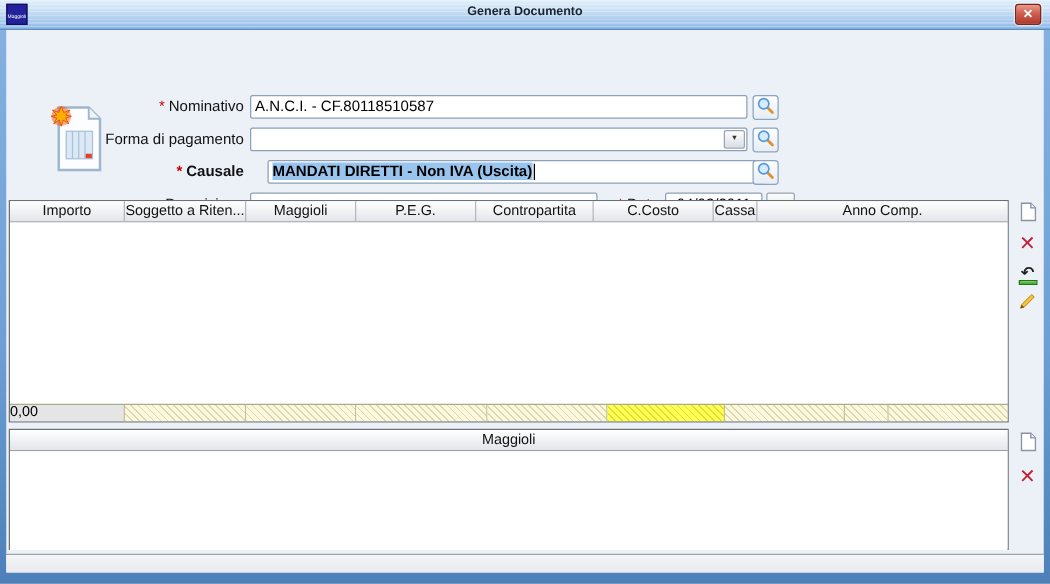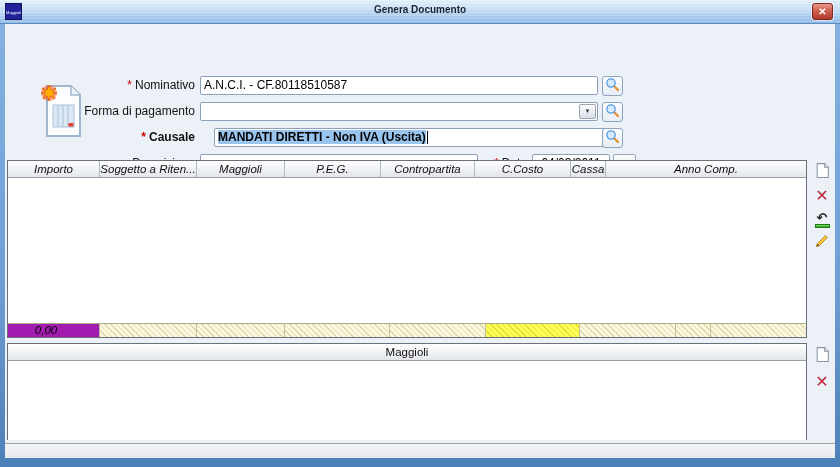--- a/index.html
+++ b/index.html
@@ -88,33 +88,33 @@
     font-size:6px; color:#333; display:flex; align-items:center; justify-content:center; cursor:pointer;
   }
   .drop-btn {
     position:absolute; width:23px; height:19px;
     border:1px solid #9aa4b2; border-radius:2px;
     background:linear-gradient(180deg,#fdfdfd,#d9dee5);
     font-size:7px; color:#333; display:flex; align-items:center; justify-content:center; cursor:pointer; padding:0;
   }
 
   
-  .grid { position:absolute; left:2px; top:136px; width:800px; border:1px solid #6a707a; background:#fff;font-style:italic; }
+  .grid { position:absolute; left:2px; top:136px; width:800px; border:1px solid #6a707a; background:#fff; }
   .grid-header { display:flex; height:17px; background:linear-gradient(180deg,#ffffff,#e2e5ea); border-bottom:1px solid #9aa0a8; }
   .gh-cell {
     height:100%; border-right:1px solid #b3b8c0;
     font-size:11.5px; color:#111; text-align:center; line-height:16px;
     white-space:nowrap; overflow:hidden; flex:0 0 auto;
   }
   .gh-cell:last-child { border-right:none; flex:1 1 auto; }
   .grid-body { height:145px; background:#fff; }
   .grid-total { display:flex; height:14px; border-top:1px solid #a8ad88; }
   .gt-cell { height:100%; border-right:1px solid #c4c098; flex:0 0 auto; }
   .gt-cell:last-child { border-right:none; flex:1 1 auto; }
-  .gt-solid { background:#a21caf; font-size:11.5px; color:#000; text-align:center; line-height:13px; padding-right:15px; }
+  .gt-solid { background:#e5e5e5; font-size:11.5px; color:#000; text-align:left; line-height:13px; padding-right:15px; }
   .gt-hatch {
     background:repeating-linear-gradient(45deg, rgba(150,140,70,.30) 0 1px, rgba(0,0,0,0) 1px 4px), #fbf8dd;
   }
   .gt-hatch-hot {
     background:repeating-linear-gradient(45deg, rgba(190,180,0,.45) 0 1px, rgba(0,0,0,0) 1px 4px), #ffff55;
   }
 
   .c0{width:92px}.c1{width:97px}.c2{width:88px}.c3{width:105px}.c4{width:96px}
   .c5{width:94px}.c6{width:96px}.c7{width:35px}.c8{width:97px}
 

